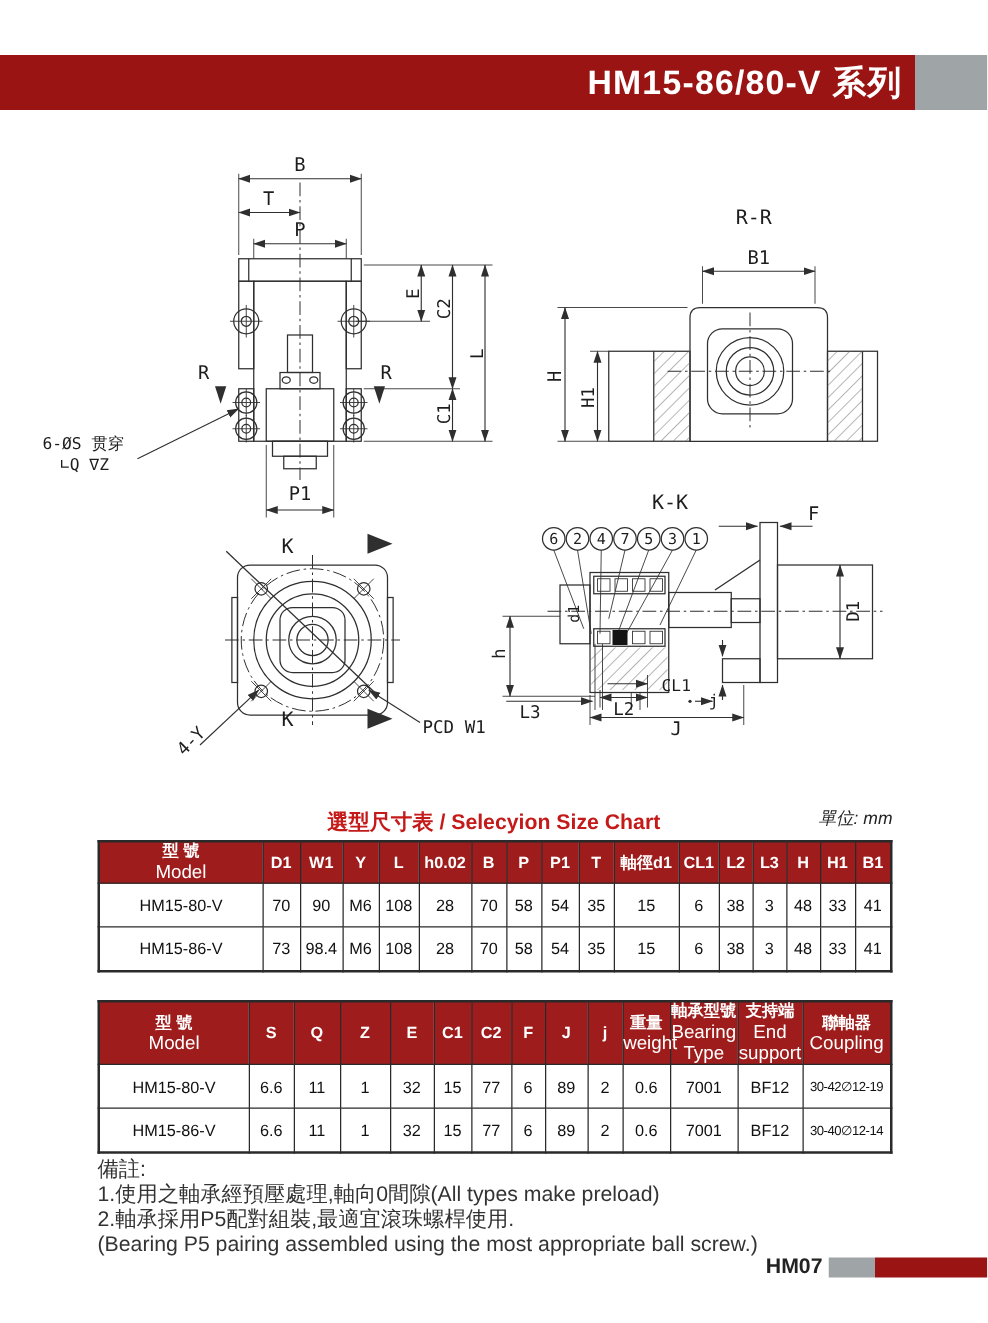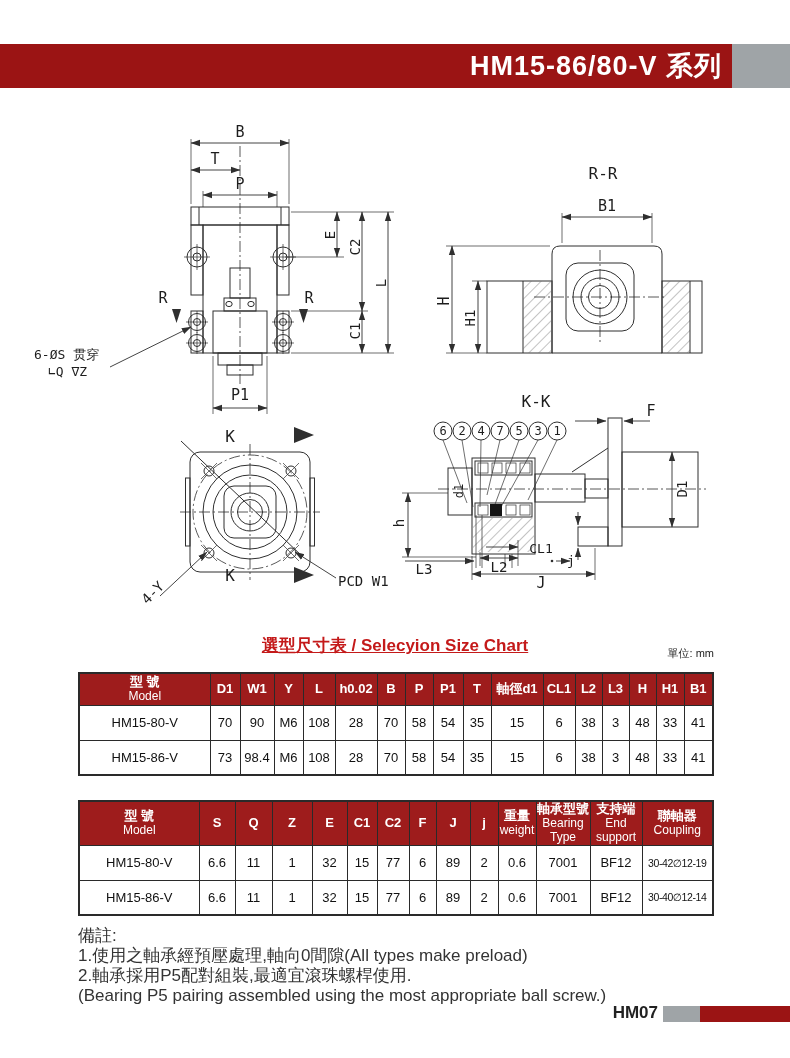--- a/index.html
+++ b/index.html
@@ -23,33 +23,33 @@
   .thin{stroke:#2f2f2f;stroke-width:0.7;fill:none;}
   .dim{stroke:#2f2f2f;stroke-width:0.9;fill:none;}
   .cl{stroke:#2f2f2f;stroke-width:0.8;fill:none;stroke-dasharray:11 3 2 3;}
   .drawings text{fill:#1d1d1d;font-family:"DejaVu Sans Mono",monospace;}
   .mid{text-anchor:middle;}
   .t16{font-size:16px;} .t15{font-size:15px;} .t14{font-size:14px;}
   .t13{font-size:13px;} .t12{font-size:12px;}
   .solid{fill:#2f2f2f;stroke:none;}
   
   .section-head{position:absolute;top:634px;left:0;width:790px;height:28px;}
-  .section-title{margin:0;text-align:center;color:var(--title-red);
-                 font-size:17px;font-weight:bold;text-decoration:underline;}
-  .unit{position:absolute;right:76px;top:12px;font-size:11px;color:#222;}
+  .section-title{margin:12px;text-align:center;color:var(--title-red);
+                 font-size:17px;font-weight:bold;}
+  .unit{position:absolute;right:76px;top:12px;font-size:14px;color:#222;font-style:italic;}
   
   table.spec{position:absolute;left:78px;width:634px;border-collapse:collapse;
              table-layout:fixed;background:#fff;border:2px solid #2a2a2a;}
   #t1{top:672px;} #t2{top:800px;}
   table.spec th,table.spec td{border:1px solid #2a2a2a;padding:0;text-align:center;}
   table.spec thead tr{height:32px;}
   table.spec tbody tr{height:35px;}
   table.spec th{background:var(--table-red);color:#fff;font-size:13px;
                 font-weight:bold;line-height:1.15;}
-  table.spec th .en{display:block;font-size:12px;font-weight:normal;}
+  table.spec th .en{display:block;font-size:15px;font-weight:normal;}
   table.spec td{font-size:13px;color:#111;}
   table.spec td.small{font-size:10.5px;letter-spacing:-0.4px;}
   
   .notes{position:absolute;left:78px;top:926px;font-size:17px;color:#333;line-height:20px;}
   
   .pageno{position:absolute;top:1003px;left:560px;width:98px;text-align:right;
           font-size:17px;font-weight:bold;color:#222;}
   .foot-gray{position:absolute;top:1006px;left:663px;width:37px;height:16px;
              background:var(--accent-gray);}
   .foot-red{position:absolute;top:1006px;left:700px;width:90px;height:16px;

